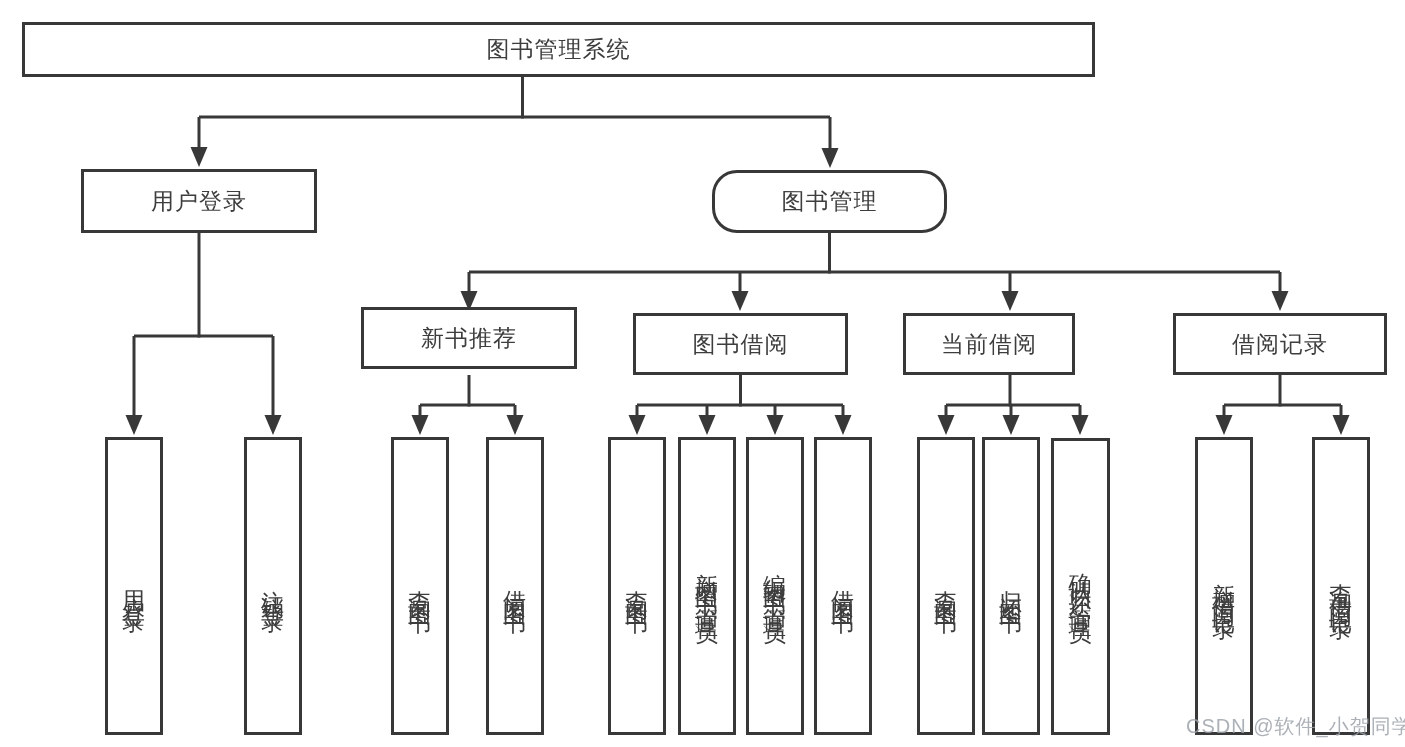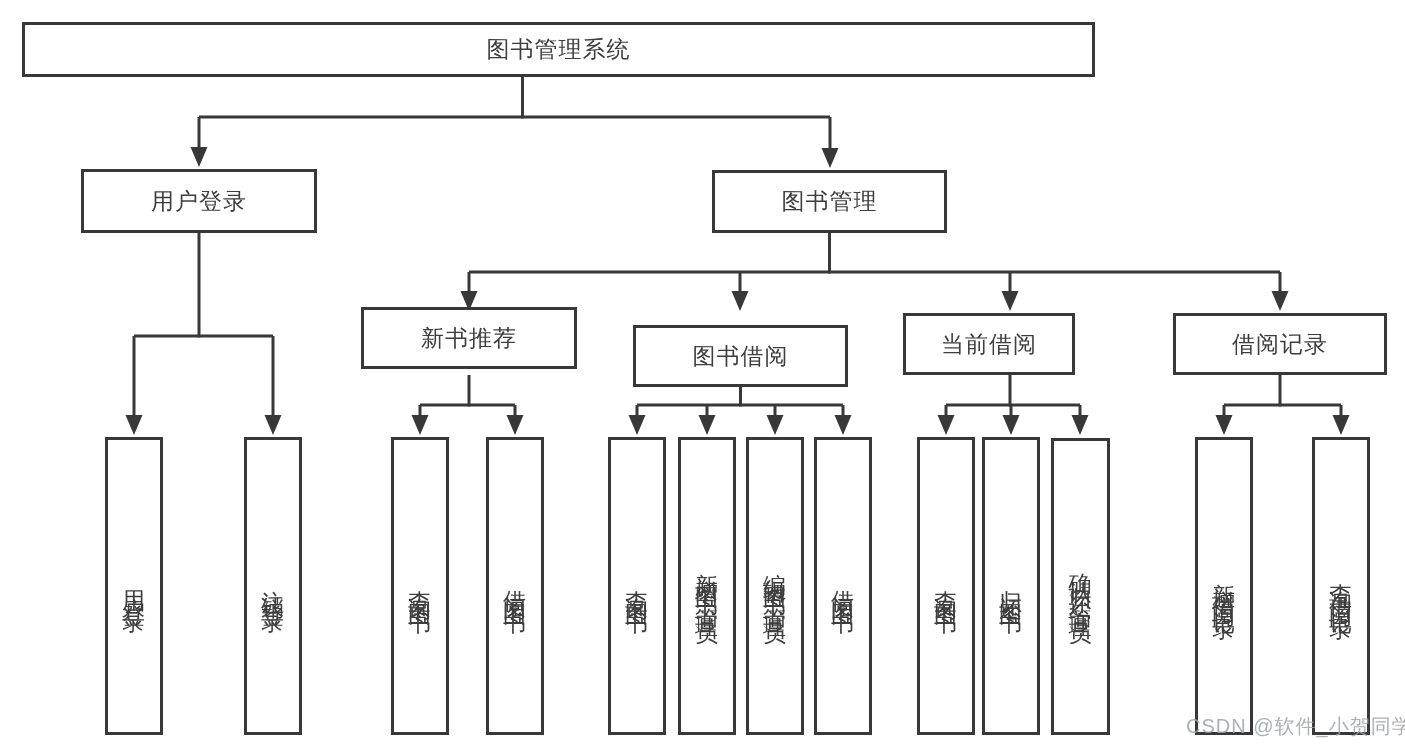--- a/index.html
+++ b/index.html
@@ -160,28 +160,28 @@
     </g>
   </svg>
 
   <div class="node" style="left:22px; top:22px; width:1073px; height:55px;">
     <span>图书管理系统</span>
   </div>
 
   <div class="node" style="left:81px; top:169px; width:236px; height:64px;">
     <span>用户登录</span>
   </div>
-  <div class="node" style="left:712px; top:170px; width:235px; height:63px;">
+  <div class="node" style="left:712px; top:170px; width:235px; height:63px;border-radius:25px;">
     <span>图书管理</span>
   </div>
 
   <div class="node" style="left:361px; top:307px; width:216px; height:62px;">
     <span>新书推荐</span>
   </div>
-  <div class="node" style="left:633px; top:313px; width:215px; height:62px;margin-top:12px;">
+  <div class="node" style="left:633px; top:313px; width:215px; height:62px;">
     <span>图书借阅</span>
   </div>
   <div class="node" style="left:903px; top:313px; width:172px; height:62px;">
     <span>当前借阅</span>
   </div>
   <div class="node" style="left:1173px; top:313px; width:214px; height:62px;">
     <span>借阅记录</span>
   </div>
 
   <div class="leaf" style="left:105px; top:437px; width:58px; height:298px;">

